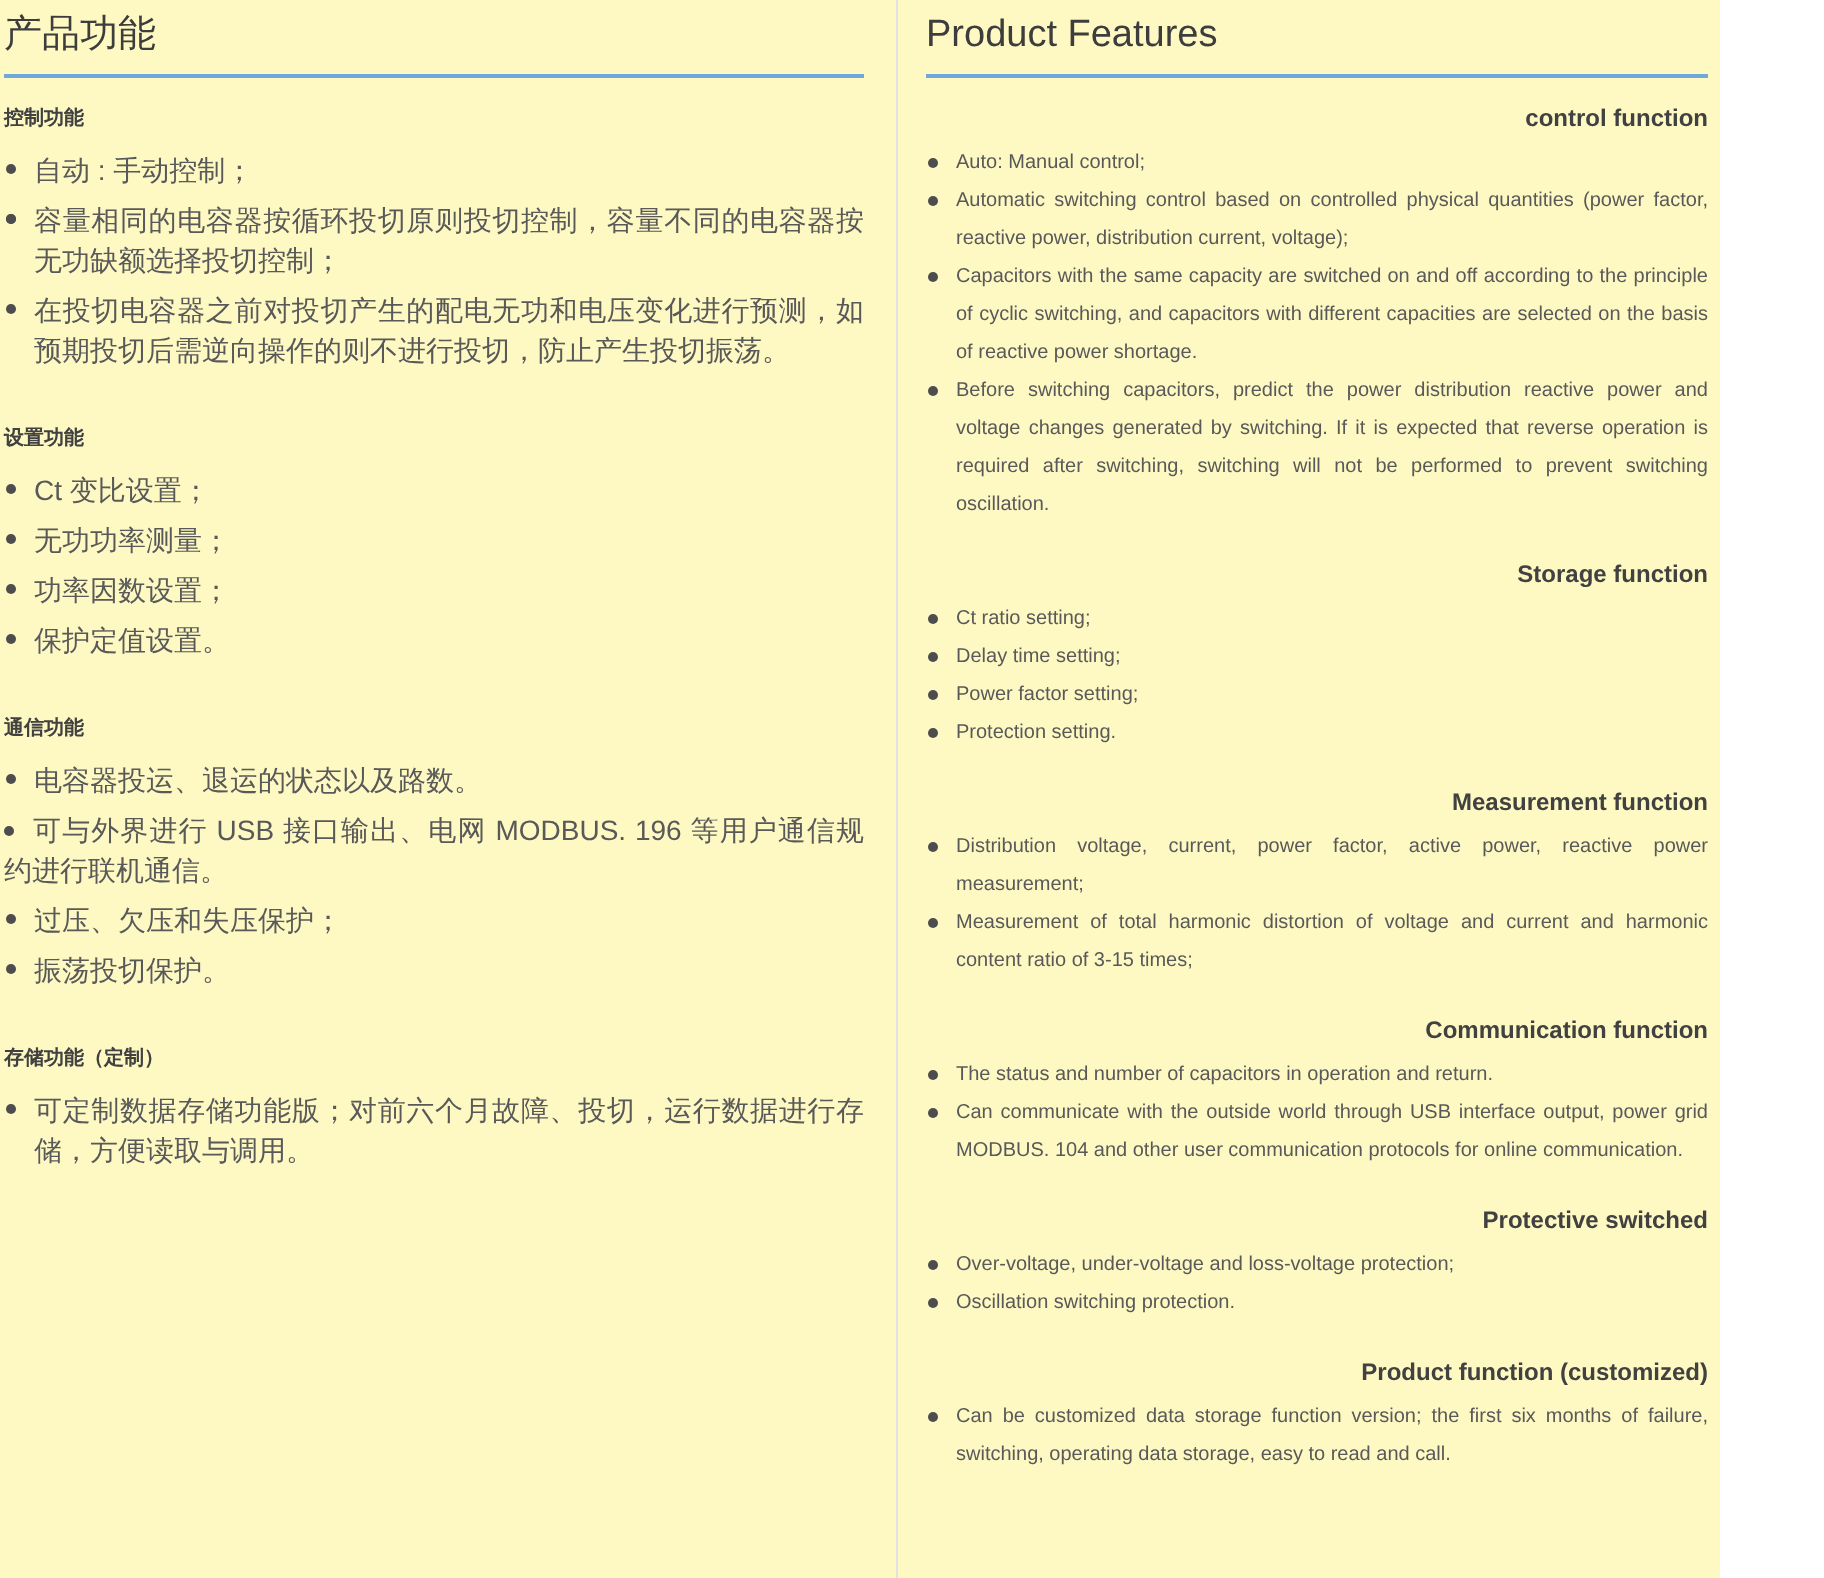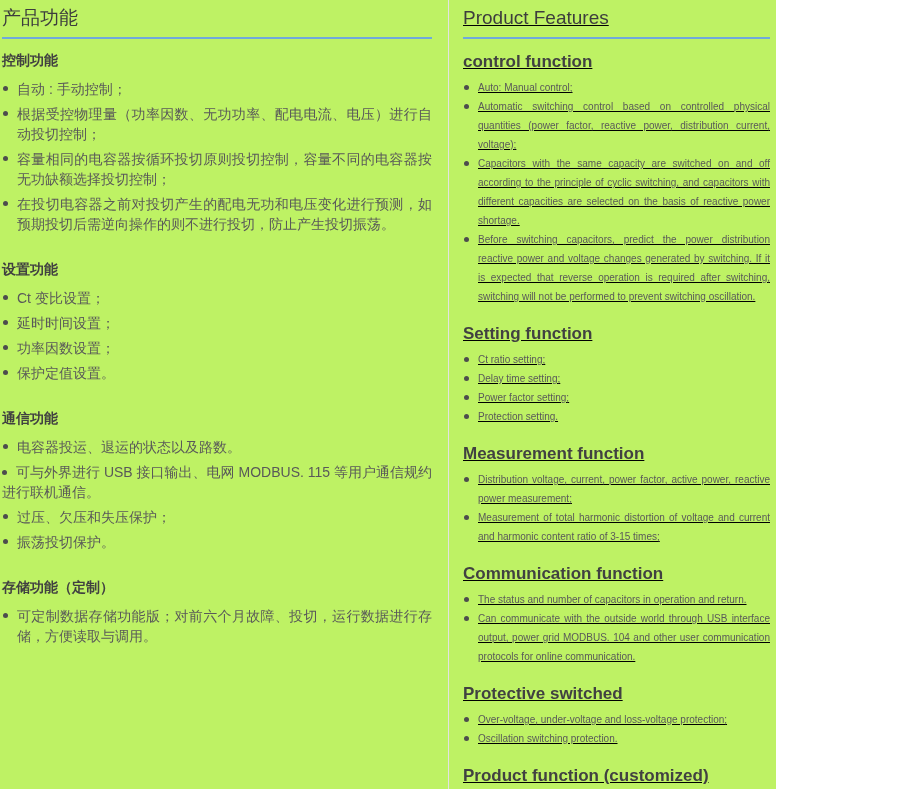--- a/index.html
+++ b/index.html
@@ -1,40 +1,40 @@
 <!DOCTYPE html>
 <html><head>
 <meta charset="utf-8">
 <style>
   * { margin: 0; padding: 0; box-sizing: border-box; }
   html, body { width: 912px; height: 789px; overflow: hidden; background: #ffffff; }
   body { font-family: "Liberation Sans", "DejaVu Sans", sans-serif; }
 
-  .page { display: flex; width: 776px; height: 789px; background: #bef264; }
+  .page { display: flex; width: 860px; height: 789px; background: #fef9c3; }
 
   .col { padding-top: 5px; }
   .col-left  { width: 448px; padding-left: 2px;  padding-right: 16px; }
   .divider   { width: 1px; background: #e2e2e2; height: 789px; }
-  .col-right { flex: 1; padding-left: 14px; padding-right: 6px; text-decoration: underline; }
+  .col-right { flex: 1; padding-left: 14px; padding-right: 6px; }
 
   .page-title {
     font-size: 19px;
     font-weight: 400;
     line-height: 26px;
     color: #3d3d3d;
   }
   .title-rule { height: 2px; background: #6fa9dc; margin-top: 6px; }
 
   h3.sec-heading {
-    font-size: 14px;
+    font-size: 10px;
     font-weight: 700;
     color: #414141;
   }
   .cn h3.sec-heading { margin: 27px 0 9px; }
-  .en h3.sec-heading { font-size: 17px; margin: 18px 0 6px; }
+  .en h3.sec-heading { font-size: 12px; margin: 18px 0 6px; text-align: right; }
   .cn h3.first, .en h3.first { margin-top: 13px; }
 
   ul.feature-list { list-style: none; }
 
   li.feature-item {
     position: relative;
     padding-left: 15px;
     color: #595959;
     text-align: justify;
   }
@@ -67,42 +67,42 @@
 <div class="page">
 
   <div class="col col-left cn">
     <h1 class="page-title">产品功能</h1>
     <div class="title-rule"></div>
 
     <section>
       <h3 class="sec-heading first">控制功能</h3>
       <ul class="feature-list">
         <li class="feature-item"><span class="dot"></span><span>自动 : 手动控制；</span></li>
-        <li class="feature-item"><span class="dot"></span><span>根据受控物理量（功率因数、无功功率、配电电流、电压）进行自动投切控制；</span></li>
+        <li class="feature-item"><span class="dot"></span></li>
         <li class="feature-item"><span class="dot"></span><span>容量相同的电容器按循环投切原则投切控制，容量不同的电容器按无功缺额选择投切控制；</span></li>
         <li class="feature-item"><span class="dot"></span><span>在投切电容器之前对投切产生的配电无功和电压变化进行预测，如预期投切后需逆向操作的则不进行投切，防止产生投切振荡。</span></li>
       </ul>
     </section>
 
     <section>
       <h3 class="sec-heading">设置功能</h3>
       <ul class="feature-list">
         <li class="feature-item"><span class="dot"></span><span>Ct 变比设置；</span></li>
-        <li class="feature-item"><span class="dot"></span><span>延时时间设置；</span></li>
+        <li class="feature-item"><span class="dot"></span><span>无功功率测量；</span></li>
         <li class="feature-item"><span class="dot"></span><span>功率因数设置；</span></li>
         <li class="feature-item"><span class="dot"></span><span>保护定值设置。</span></li>
       </ul>
     </section>
 
 
     <section>
       <h3 class="sec-heading">通信功能</h3>
       <ul class="feature-list">
         <li class="feature-item"><span class="dot"></span><span>电容器投运、退运的状态以及路数。</span></li>
-        <li class="feature-item no-hang"><span class="dot"></span><span>可与外界进行 USB 接口输出、电网 MODBUS. 115 等用户通信规约进行联机通信。</span></li>
+        <li class="feature-item no-hang"><span class="dot"></span><span>可与外界进行 USB 接口输出、电网 MODBUS. 196 等用户通信规约进行联机通信。</span></li>
       </ul>
     </section>
 
     <section>
       <ul class="feature-list">
         <li class="feature-item"><span class="dot"></span><span>过压、欠压和失压保护；</span></li>
         <li class="feature-item"><span class="dot"></span><span>振荡投切保护。</span></li>
       </ul>
     </section>
 
@@ -124,21 +124,21 @@
       <h3 class="sec-heading first">control function</h3>
       <ul class="feature-list">
         <li class="feature-item"><span class="dot"></span><span>Auto: Manual control;</span></li>
         <li class="feature-item"><span class="dot"></span><span>Automatic switching control based on controlled physical quantities (power factor, reactive power, distribution current, voltage);</span></li>
         <li class="feature-item"><span class="dot"></span><span>Capacitors with the same capacity are switched on and off according to the principle of cyclic switching, and capacitors with different capacities are selected on the basis of reactive power shortage.</span></li>
         <li class="feature-item"><span class="dot"></span><span>Before switching capacitors, predict the power distribution reactive power and voltage changes generated by switching. If it is expected that reverse operation is required after switching, switching will not be performed to prevent switching oscillation.</span></li>
       </ul>
     </section>
 
     <section>
-      <h3 class="sec-heading">Setting function</h3>
+      <h3 class="sec-heading">Storage function</h3>
       <ul class="feature-list">
         <li class="feature-item"><span class="dot"></span><span>Ct ratio setting;</span></li>
         <li class="feature-item"><span class="dot"></span><span>Delay time setting;</span></li>
         <li class="feature-item"><span class="dot"></span><span>Power factor setting;</span></li>
         <li class="feature-item"><span class="dot"></span><span>Protection setting.</span></li>
       </ul>
     </section>
 
     <section>
       <h3 class="sec-heading">Measurement function</h3>

